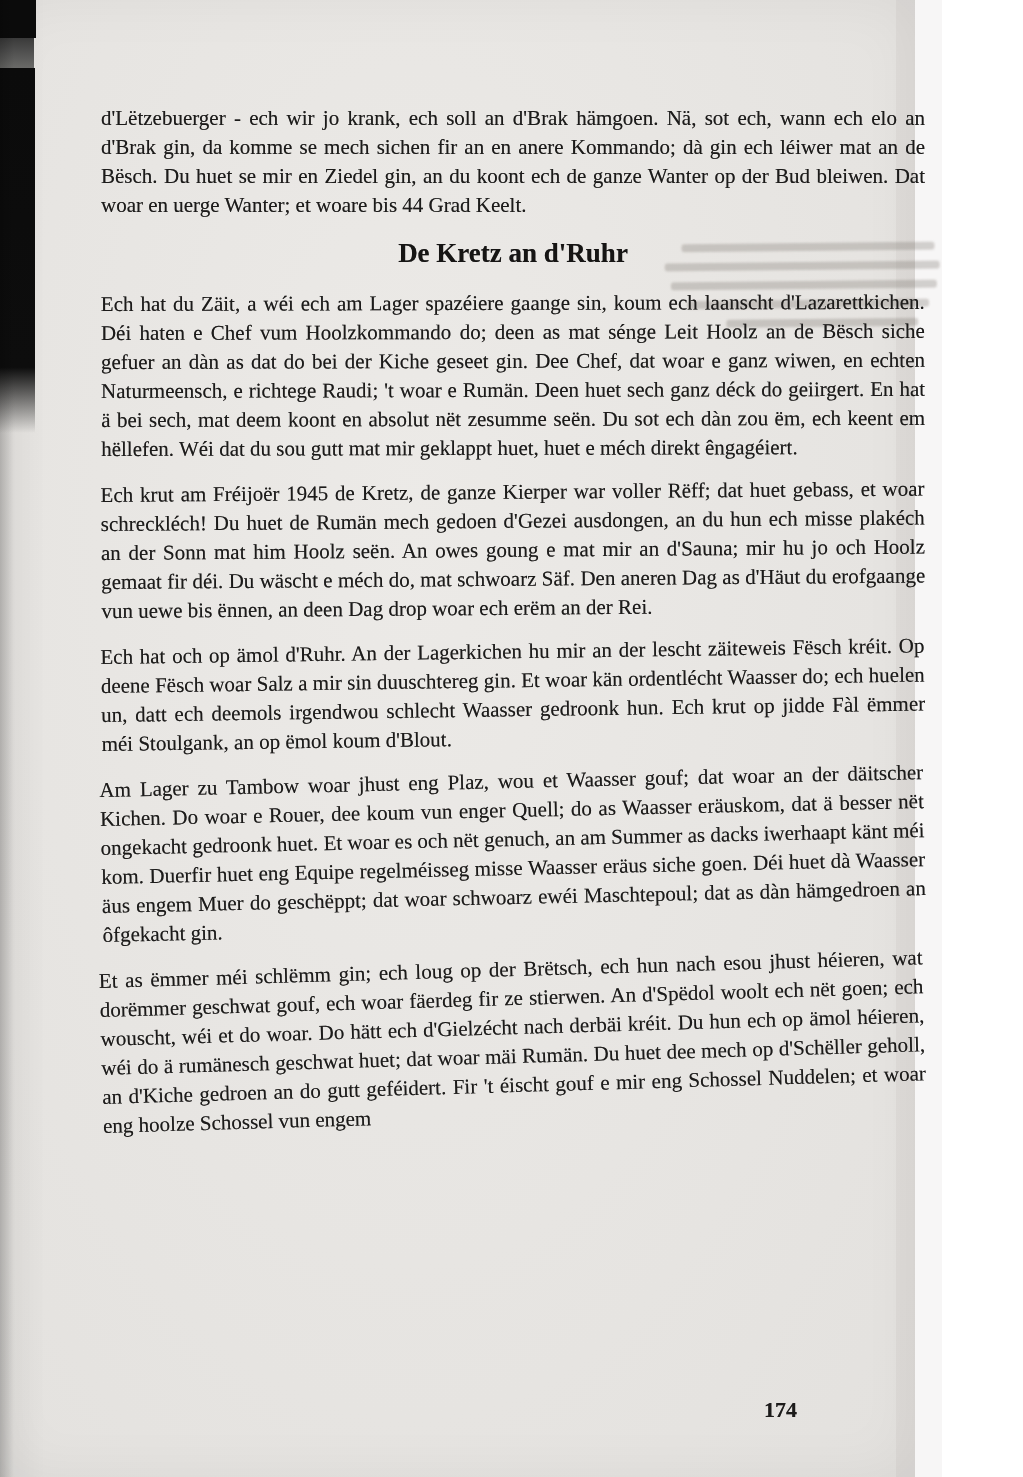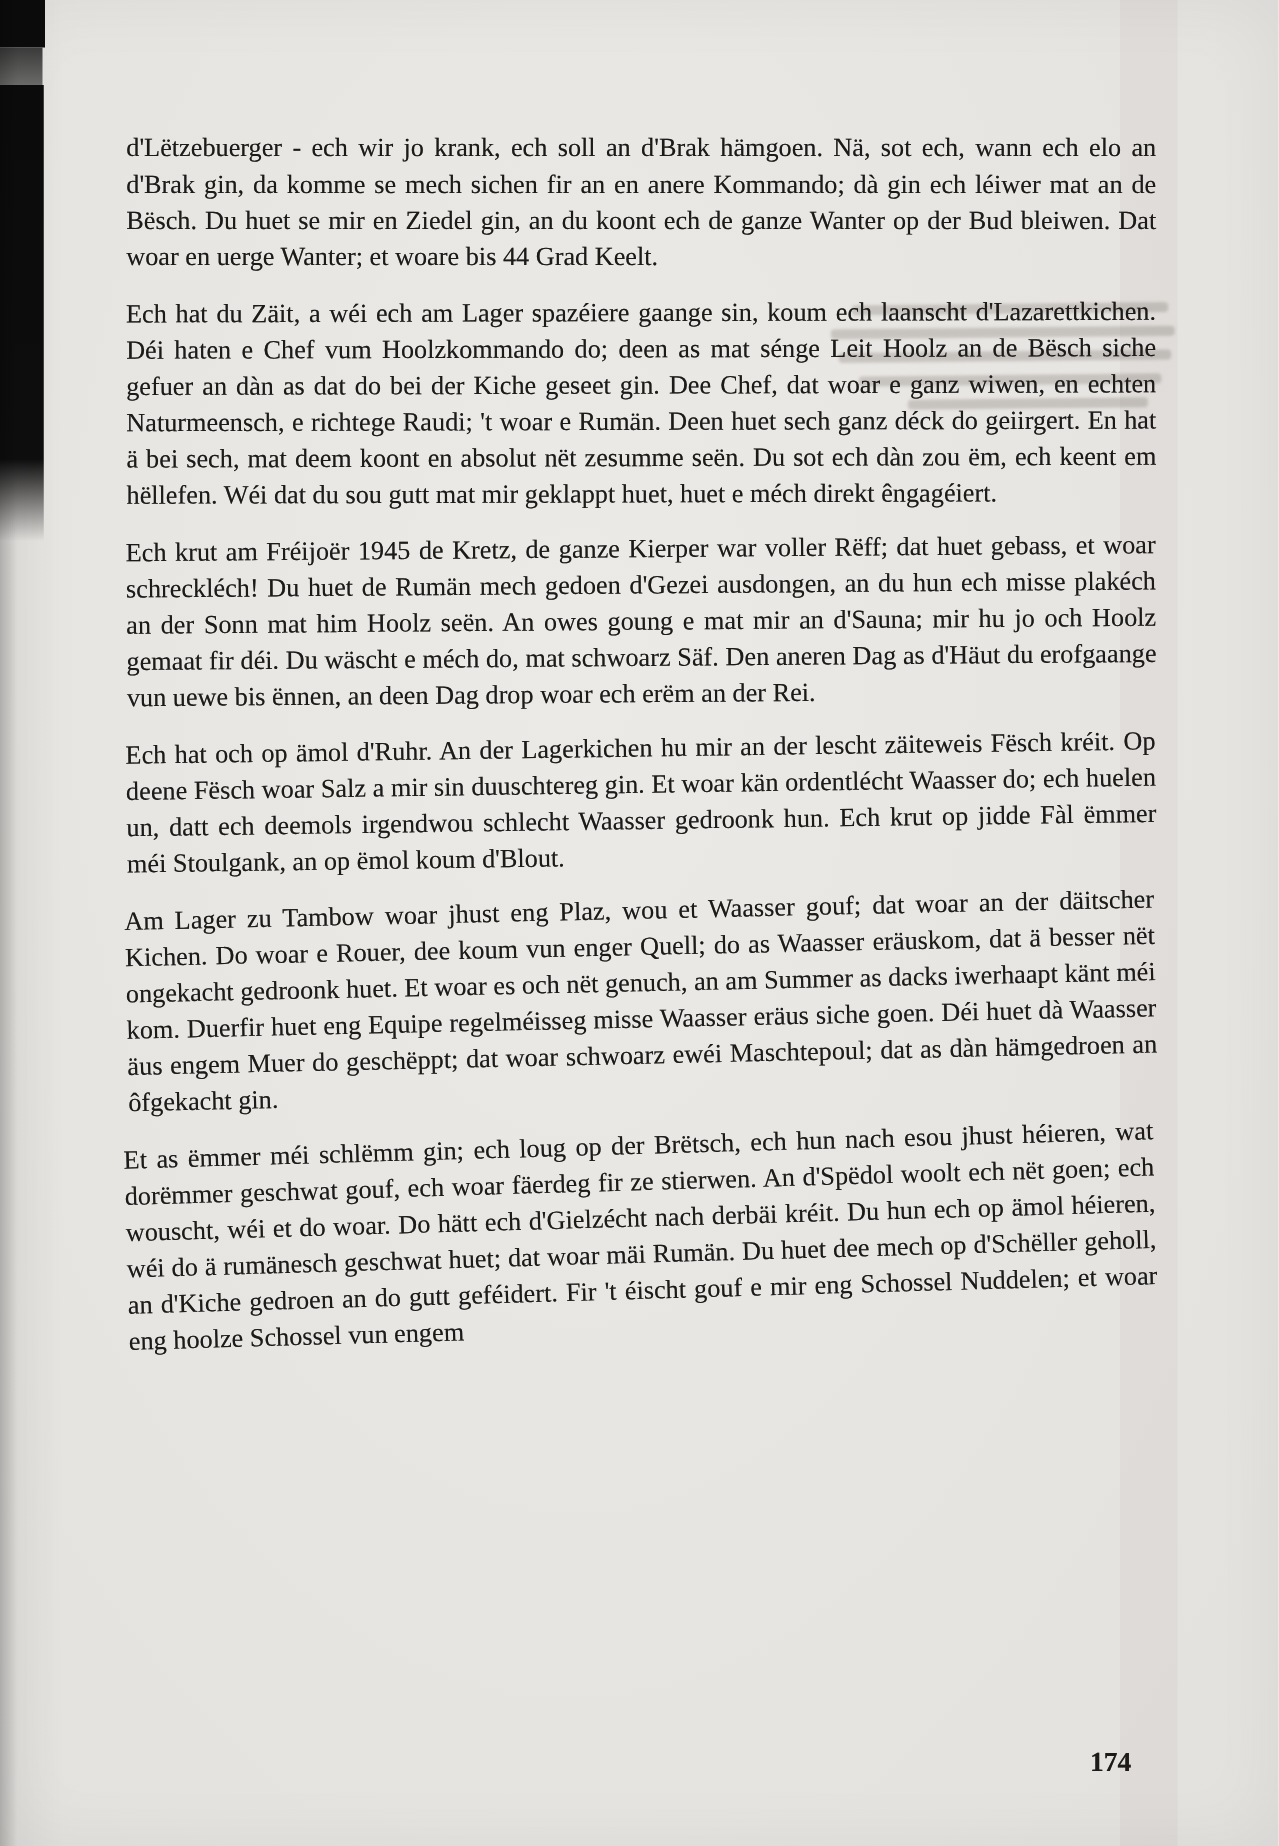--- a/index.html
+++ b/index.html
@@ -6,21 +6,21 @@
     margin: 0;
     padding: 0;
     width: 1023px;
     height: 1477px;
     overflow: hidden;
     font-family: "Liberation Serif", "DejaVu Serif", serif;
   }
 
   .page {
     position: relative;
-    width: 1023px;
+    width: 915px;
     height: 1477px;
     background:
       linear-gradient(90deg, rgba(0,0,0,0.045) 0%, rgba(0,0,0,0) 5%),
       radial-gradient(ellipse at 45% 35%, #eceae7 0%, #e7e5e2 55%, #e3e1de 100%);
     box-shadow: inset 0 0 60px rgba(0,0,0,0.05);
   }
 
   
   .strip-top {
     position: absolute;
@@ -134,20 +134,21 @@
     <div class="g"></div>
     <div class="g"></div>
     <div class="g"></div>
     <div class="g"></div>
     <div class="g"></div>
   </div>
 
   <main class="text-block">
     <p>d'Lëtzebuerger - ech wir jo krank, ech soll an d'Brak hämgoen. Nä, sot ech, wann ech elo an d'Brak gin, da komme se mech sichen fir an en anere Kommando; dà gin ech léiwer mat an de Bësch. Du huet se mir en Ziedel gin, an du koont ech de ganze Wanter op der Bud bleiwen. Dat woar en uerge Wanter; et woare bis 44 Grad Keelt.</p>
 
+    <h1 class="heading">De Kretz an d'Ruhr</h1>
 
     <p class="skew-a">Ech hat du Zäit, a wéi ech am Lager spazéiere gaange sin, koum ech laanscht d'Lazarettkichen. Déi haten e Chef vum Hoolzkommando do; deen as mat sénge Leit Hoolz an de Bësch siche gefuer an dàn as dat do bei der Kiche geseet gin. Dee Chef, dat woar e ganz wiwen, en echten Naturmeensch, e richtege Raudi; 't woar e Rumän. Deen huet sech ganz déck do geiirgert. En hat ä bei sech, mat deem koont en absolut nët zesumme seën. Du sot ech dàn zou ëm, ech keent em hëllefen. Wéi dat du sou gutt mat mir geklappt huet, huet e méch direkt êngagéiert.</p>
 
     <p class="skew-b">Ech krut am Fréijoër 1945 de Kretz, de ganze Kierper war voller Rëff; dat huet gebass, et woar schreckléch! Du huet de Rumän mech gedoen d'Gezei ausdongen, an du hun ech misse plakéch an der Sonn mat him Hoolz seën. An owes goung e mat mir an d'Sauna; mir hu jo och Hoolz gemaat fir déi. Du wäscht e méch do, mat schwoarz Säf. Den aneren Dag as d'Häut du erofgaange vun uewe bis ënnen, an deen Dag drop woar ech erëm an der Rei.</p>
 
     <p class="skew-c">Ech hat och op ämol d'Ruhr. An der Lagerkichen hu mir an der lescht zäiteweis Fësch kréit. Op deene Fësch woar Salz a mir sin duuschtereg gin. Et woar kän ordentlécht Waasser do; ech huelen un, datt ech deemols irgendwou schlecht Waasser gedroonk hun. Ech krut op jidde Fàl ëmmer méi Stoulgank, an op ëmol koum d'Blout.</p>
 
     <p class="skew-d">Am Lager zu Tambow woar jhust eng Plaz, wou et Waasser gouf; dat woar an der däitscher Kichen. Do woar e Rouer, dee koum vun enger Quell; do as Waasser eräuskom, dat ä besser nët ongekacht gedroonk huet. Et woar es och nët genuch, an am Summer as dacks iwerhaapt känt méi kom. Duerfir huet eng Equipe regelméisseg misse Waasser eräus siche goen. Déi huet dà Waasser äus engem Muer do geschëppt; dat woar schwoarz ewéi Maschtepoul; dat as dàn hämgedroen an ôfgekacht gin.</p>
 
     <p class="skew-e">Et as ëmmer méi schlëmm gin; ech loug op der Brëtsch, ech hun nach esou jhust héieren, wat dorëmmer geschwat gouf, ech woar fäerdeg fir ze stierwen. An d'Spëdol woolt ech nët goen; ech wouscht, wéi et do woar. Do hätt ech d'Gielzécht nach derbäi kréit. Du hun ech op ämol héieren, wéi do ä rumänesch geschwat huet; dat woar mäi Rumän. Du huet dee mech op d'Schëller geholl, an d'Kiche gedroen an do gutt geféidert. Fir 't éischt gouf e mir eng Schossel Nuddelen; et woar eng hoolze Schossel vun engem</p>

